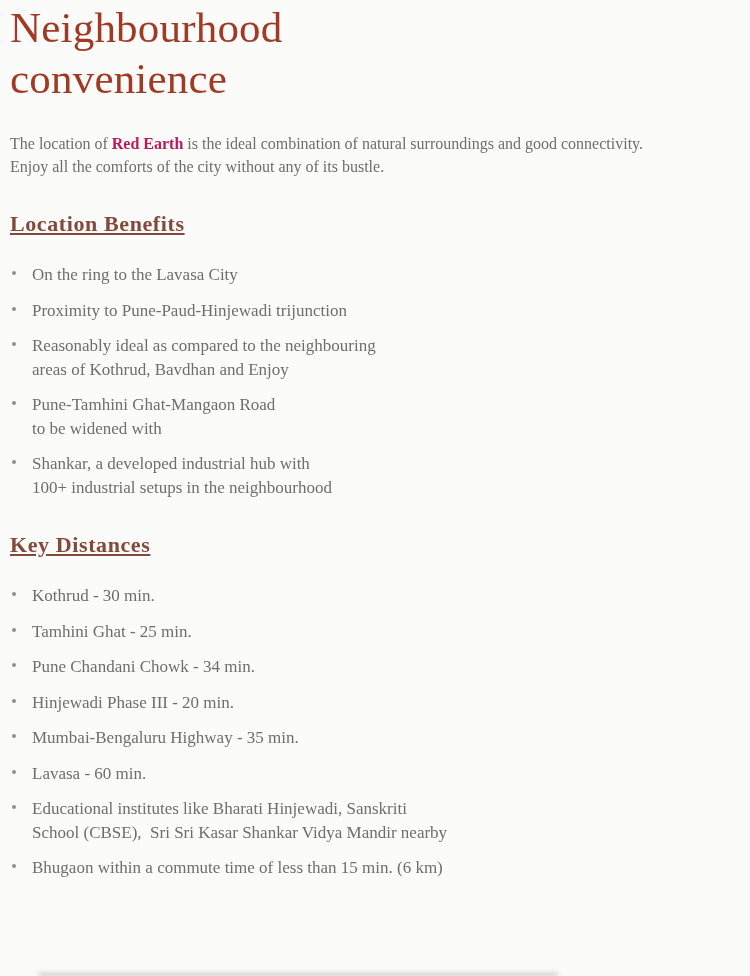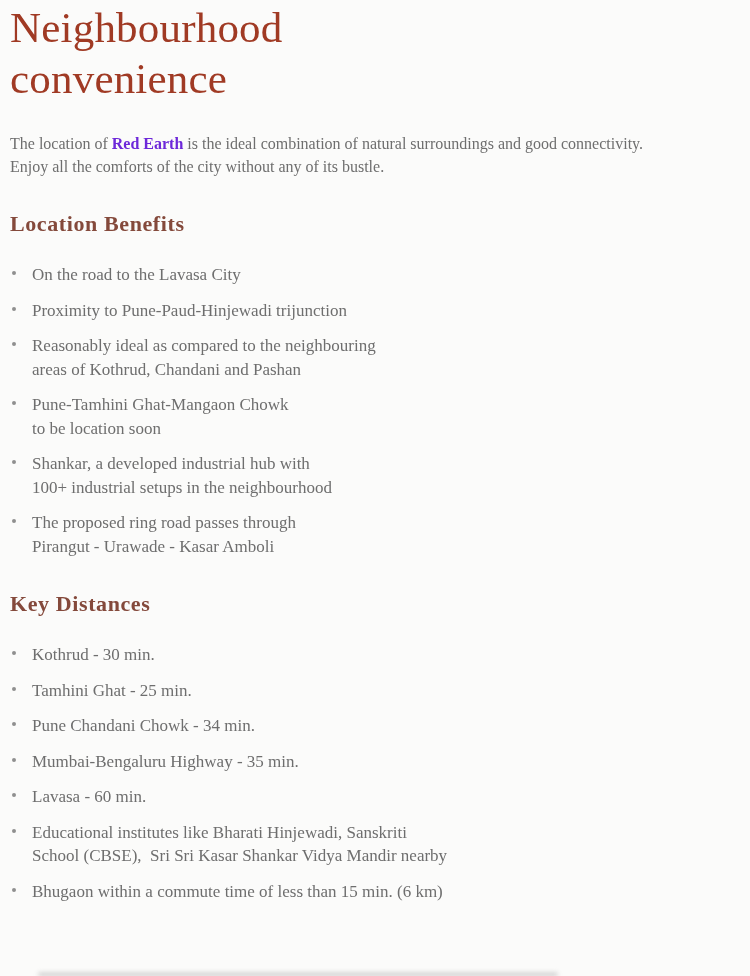--- a/index.html
+++ b/index.html
@@ -31,28 +31,29 @@
     letter-spacing: 0.2px;
   }
   .page-title .title-line { display: block; }
   .intro {
     margin-top: 28px;
     color: var(--body);
     font-size: 16px;
     line-height: 23px;
   }
   .intro .intro-line { display: block; white-space: pre-wrap; }
-  .intro b { font-weight: 700; color: #6d28d9; }
+  .intro b { font-weight: 700; color: #be185d; }
   .section-heading {
     margin-top: 33px;
     color: var(--heading);
     font-size: 22px;
     line-height: 26px;
     font-weight: 700;
     letter-spacing: 0.6px;
+    text-decoration: underline;
   }
   ul.bullet-list {
     list-style: none;
     margin-top: 26px;
   }
   ul.bullet-list li.item {
     position: relative;
     padding-left: 22px;
     margin-bottom: 12px;
     color: var(--body);
@@ -90,35 +91,35 @@
   </h1>
 
   <p class="intro">
     <span class="intro-line"><span>The location of </span><b>Red Earth</b><span> is the ideal combination of natural surroundings and good connectivity.</span></span>
     <span class="intro-line">Enjoy all the comforts of the city without any of its bustle.</span>
   </p>
 
   <section>
     <h2 class="section-heading">Location Benefits</h2>
     <ul class="bullet-list">
-        <li class="item"><span class="bullet"></span><span class="item-text"><span class="line">On the road to the Lavasa City</span></span></li>
+        <li class="item"><span class="bullet"></span><span class="item-text"><span class="line">On the ring to the Lavasa City</span></span></li>
         <li class="item"><span class="bullet"></span><span class="item-text"><span class="line">Proximity to Pune-Paud-Hinjewadi trijunction</span></span></li>
-        <li class="item"><span class="bullet"></span><span class="item-text"><span class="line">Reasonably ideal as compared to the neighbouring</span><span class="line">areas of Kothrud, Chandani and Pashan</span></span></li>
-        <li class="item"><span class="bullet"></span><span class="item-text"><span class="line">Pune-Tamhini Ghat-Mangaon Chowk</span><span class="line">to be location soon</span></span></li>
+        <li class="item"><span class="bullet"></span><span class="item-text"><span class="line">Reasonably ideal as compared to the neighbouring</span><span class="line">areas of Kothrud, Bavdhan and Enjoy</span></span></li>
+        <li class="item"><span class="bullet"></span><span class="item-text"><span class="line">Pune-Tamhini Ghat-Mangaon Road</span><span class="line">to be widened with</span></span></li>
         <li class="item"><span class="bullet"></span><span class="item-text"><span class="line">Shankar, a developed industrial hub with</span><span class="line">100+ industrial setups in the neighbourhood</span></span></li>
-        <li class="item"><span class="bullet"></span><span class="item-text"><span class="line">The proposed ring road passes through</span><span class="line">Pirangut - Urawade - Kasar Amboli</span></span></li>
       </ul>
   </section>
 
   <section>
     <h2 class="section-heading">Key Distances</h2>
     <ul class="bullet-list">
         <li class="item"><span class="bullet"></span><span class="item-text"><span class="line">Kothrud - 30 min.</span></span></li>
         <li class="item"><span class="bullet"></span><span class="item-text"><span class="line">Tamhini Ghat - 25 min.</span></span></li>
         <li class="item"><span class="bullet"></span><span class="item-text"><span class="line">Pune Chandani Chowk - 34 min.</span></span></li>
+        <li class="item"><span class="bullet"></span><span class="item-text"><span class="line">Hinjewadi Phase III - 20 min.</span></span></li>
         <li class="item"><span class="bullet"></span><span class="item-text"><span class="line">Mumbai-Bengaluru Highway - 35 min.</span></span></li>
         <li class="item"><span class="bullet"></span><span class="item-text"><span class="line">Lavasa - 60 min.</span></span></li>
         <li class="item"><span class="bullet"></span><span class="item-text"><span class="line">Educational institutes like Bharati Hinjewadi, Sanskriti</span><span class="line">School (CBSE),  Sri Sri Kasar Shankar Vidya Mandir nearby</span></span></li>
         <li class="item"><span class="bullet"></span><span class="item-text"><span class="line">Bhugaon within a commute time of less than 15 min. (6 km)</span></span></li>
       </ul>
   </section>
 
   <div class="cutoff-remnant"></div>
 
 </div>

